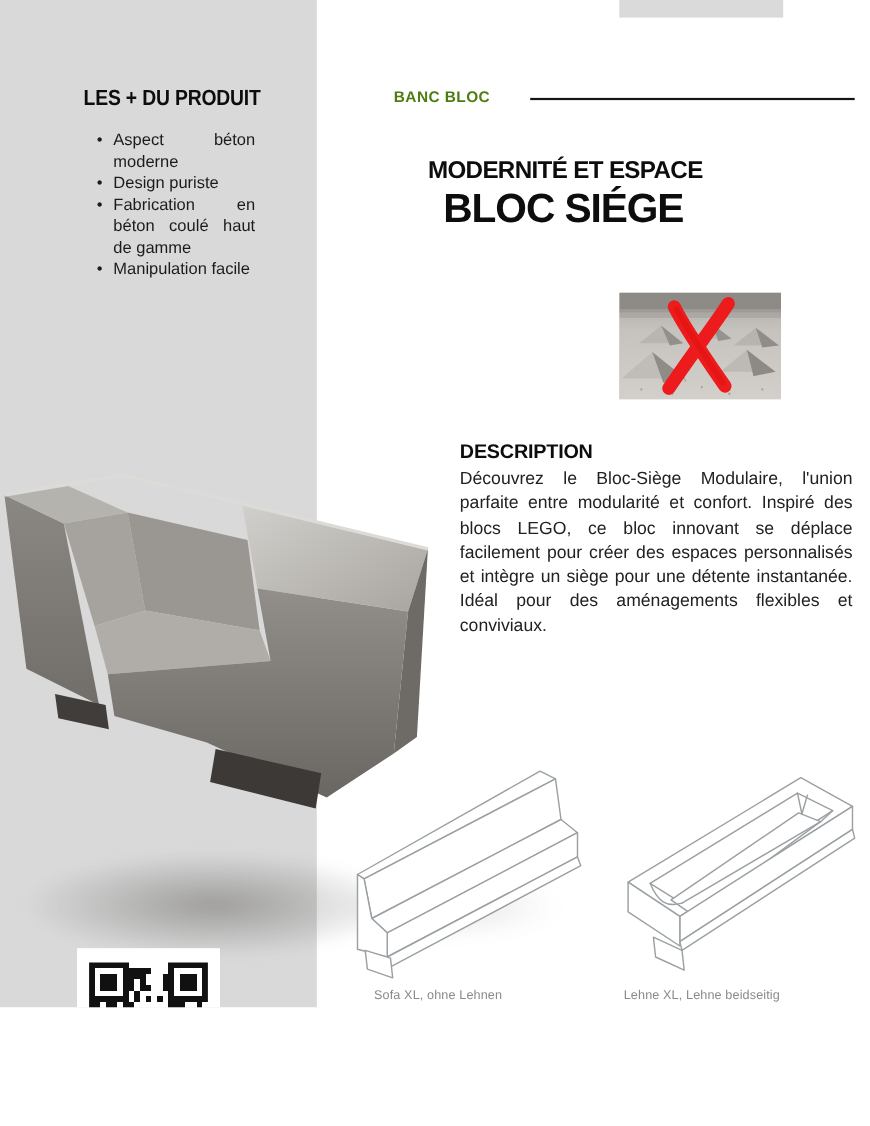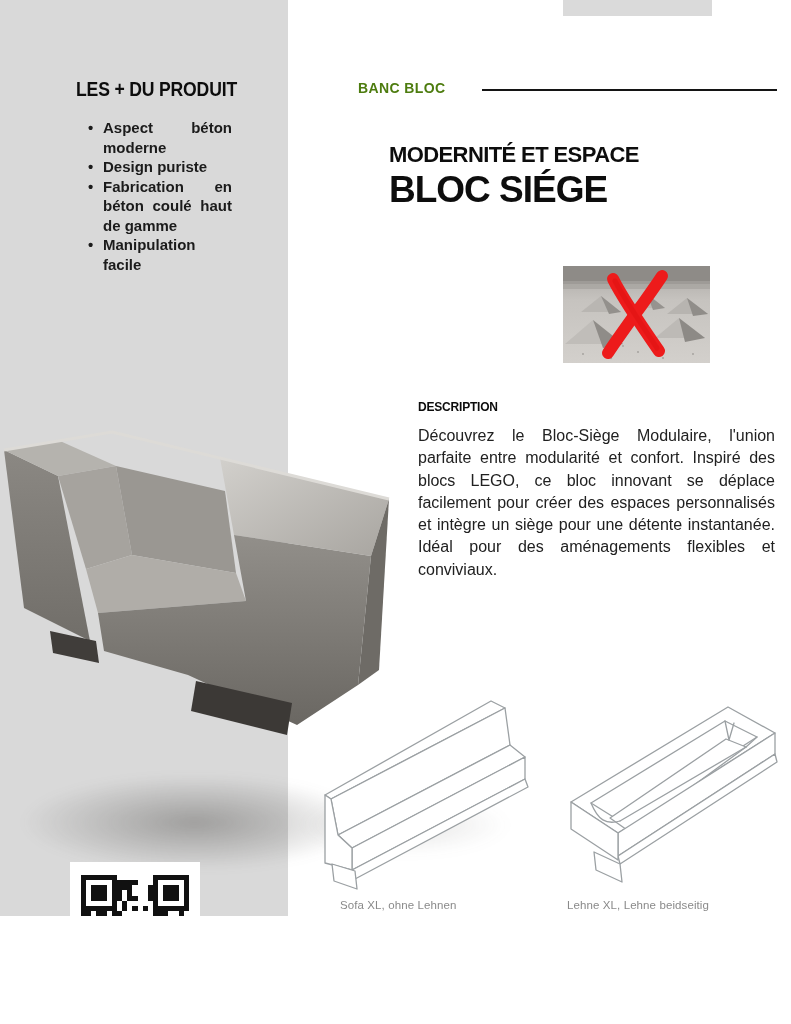--- a/index.html
+++ b/index.html
@@ -12,37 +12,37 @@
 
   
   .left-col   { left:0; top:0; width:288px; height:1024px; background:#d9d9d9; }
   .tr-block   { left:563px; top:0; width:149px; height:16px; background:#dadada; }
 
   
   .left-title { left:76px; top:78px; font-size:20px; font-weight:700; letter-spacing:-.2px;
                 white-space:nowrap; transform:scaleX(.88); transform-origin:left top; color:#0d0d0d; }
   .bullets    { left:86px; top:118px; width:146px; list-style:none; }
   .bullets li { position:relative; padding-left:17px; font-size:15px; line-height:19.5px;
-                text-align:justify; color:#1b1b1b; margin-bottom:0;font-weight:bold; }
+                text-align:justify; color:#1b1b1b; margin-bottom:0; }
   .bullets li::before { content:"•"; position:absolute; left:2px; top:0; font-size:15px; color:#1b1b1b; }
 
   
   .kicker      { left:358px; top:80px; font-size:14px; font-weight:700; letter-spacing:.4px; color:#4d7c0f; }
   .kicker-rule { left:482px; top:89px; width:295px; height:2px; background:#141414; }
 
   
   .title1 { left:389px; top:142px; font-size:22px; font-weight:700; letter-spacing:-.6px; color:#0d0d0d; white-space:nowrap; }
-  .title2 { left:389px; top:169px; font-size:37px; font-weight:700; letter-spacing:-1px; color:#0d0d0d; white-space:nowrap; }
+  .title2 { left:403px; top:169px; font-size:37px; font-weight:700; letter-spacing:-1px; color:#0d0d0d; white-space:nowrap; }
 
   
   .reject { left:563px; top:266px; width:147px; height:97px; overflow:hidden; background:#c8c5c1; }
   .reject svg { display:block; }
 
   
-  .desc-head { left:418px; top:400px; font-size:12px; font-weight:700; letter-spacing:-.2px; color:#0d0d0d; }
+  .desc-head { left:418px; top:400px; font-size:18px; font-weight:700; letter-spacing:-.2px; color:#0d0d0d; }
   .desc-body { left:418px; top:425px; width:357px; font-size:16px; line-height:22.3px;
                text-align:justify; color:#212121; }
 
   
   .bench  { left:0; top:423px; width:392px; height:320px; }
   .shadow { left:22px; top:775px; width:345px; height:95px;
             background:radial-gradient(closest-side, rgba(72,70,67,.40), rgba(72,70,67,0));
             filter:blur(5px); }
   .shadow2{ left:300px; top:795px; width:210px; height:60px;
             background:radial-gradient(closest-side, rgba(72,70,67,.14), rgba(72,70,67,0));

